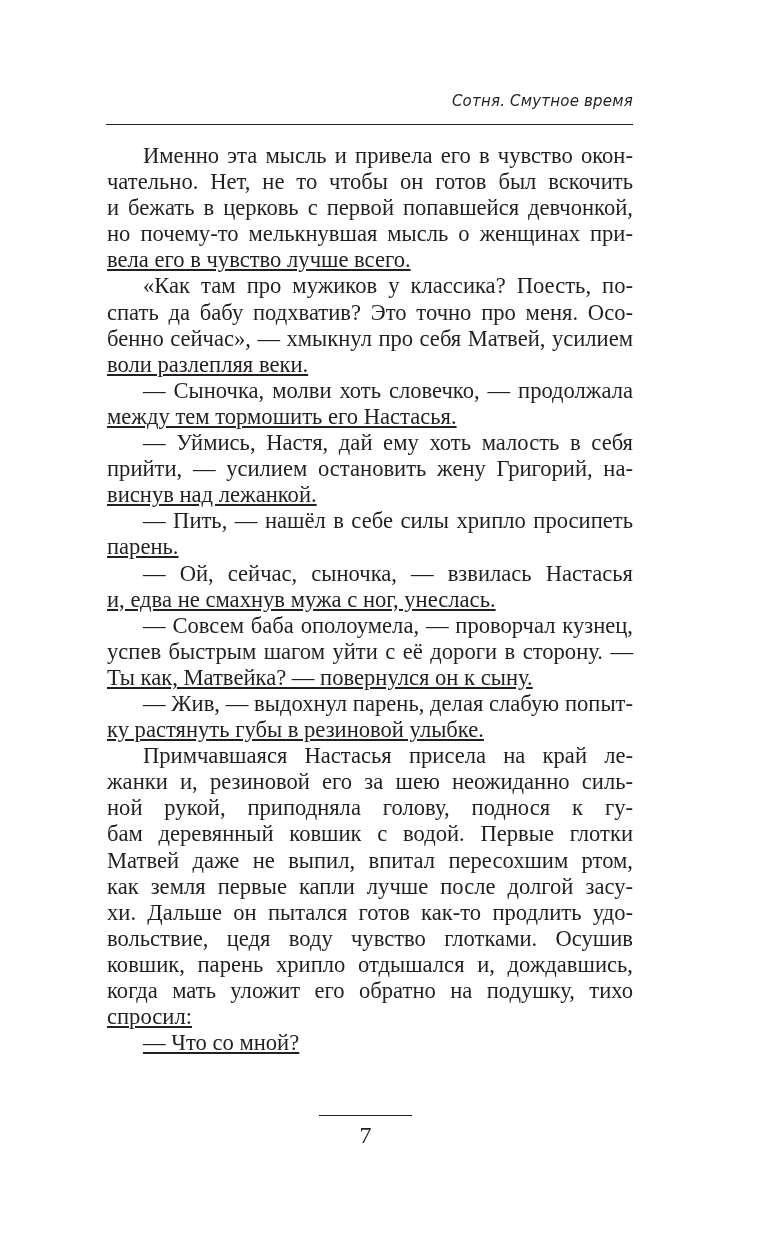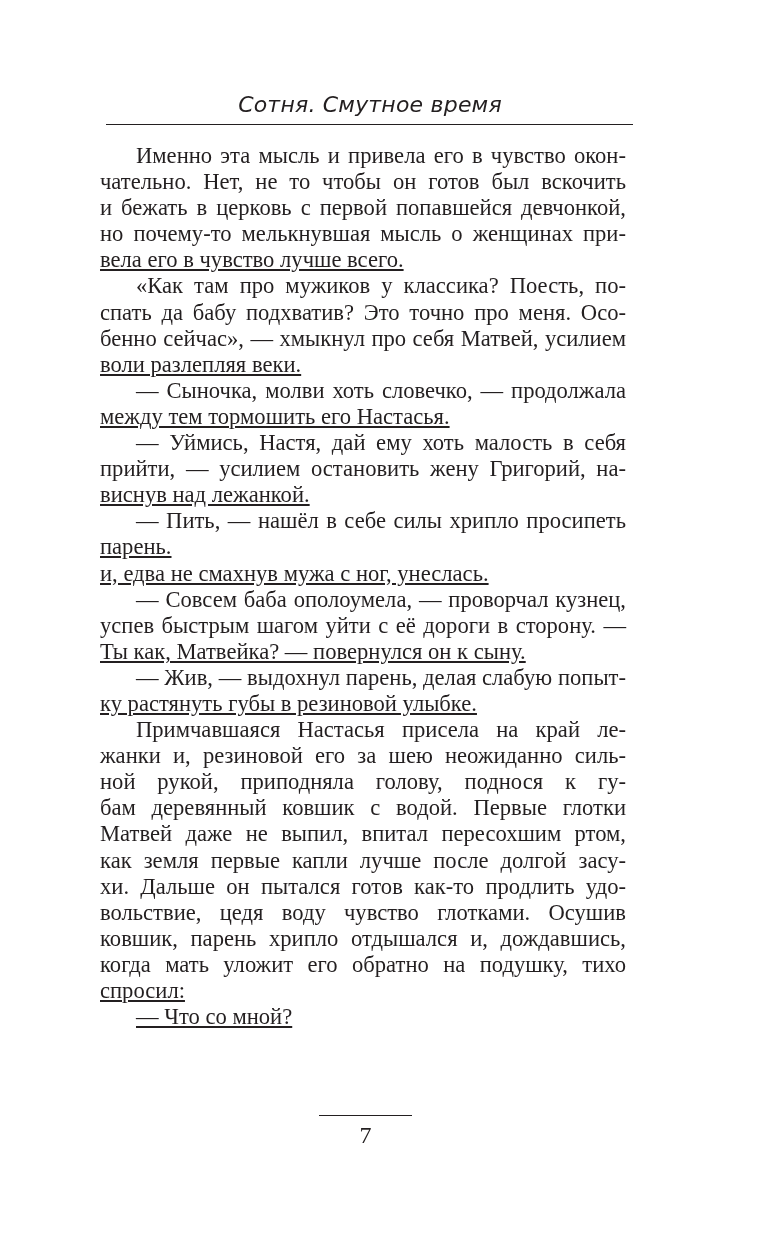--- a/index.html
+++ b/index.html
@@ -12,38 +12,38 @@
       height: 1241px;
       position: relative;
       overflow: hidden;
       color: #231f20;
     }
     .running-head {
       position: absolute;
       left: 107px;
       width: 526px;
       top: 92px;
-      text-align: center;
+      text-align: right;
       font-family: "DejaVu Sans", sans-serif;
       font-style: italic;
-      font-size: 22px;
+      font-size: 15px;
       letter-spacing: 0.2px;
       color: #231f20;
     }
     .head-rule {
       position: absolute;
       left: 106px;
       width: 527px;
       top: 124px;
       height: 0;
       border-top: 1.5px solid #231f20;
     }
     .body-text {
       position: absolute;
-      left: 100px;
+      left: 107px;
       top: 143px;
       width: 526px;
       font-family: "Liberation Serif", serif;
       font-size: 22.6px;
       line-height: 26.1px;
       color: #231f20;
     }
     .line {
       display: block;
       white-space: nowrap;
@@ -109,20 +109,21 @@
     <span class="line">прийти, — усилием остановить жену Григорий, на-</span>
     <span class="line last">виснув над лежанкой.</span>
   </div>
 
   <div>
     <span class="line indent">— Пить, — нашёл в себе силы хрипло просипеть</span>
     <span class="line last">парень.</span>
   </div>
 
   <div>
+    <span class="line indent">— Ой, сейчас, сыночка, — взвилась Настасья</span>
     <span class="line last">и, едва не смахнув мужа с ног, унеслась.</span>
   </div>
 
   <div>
     <span class="line indent">— Совсем баба ополоумела, — проворчал кузнец,</span>
     <span class="line">успев быстрым шагом уйти с её дороги в сторону. —</span>
     <span class="line last">Ты как, Матвейка? — повернулся он к сыну.</span>
   </div>
 
   <div>

